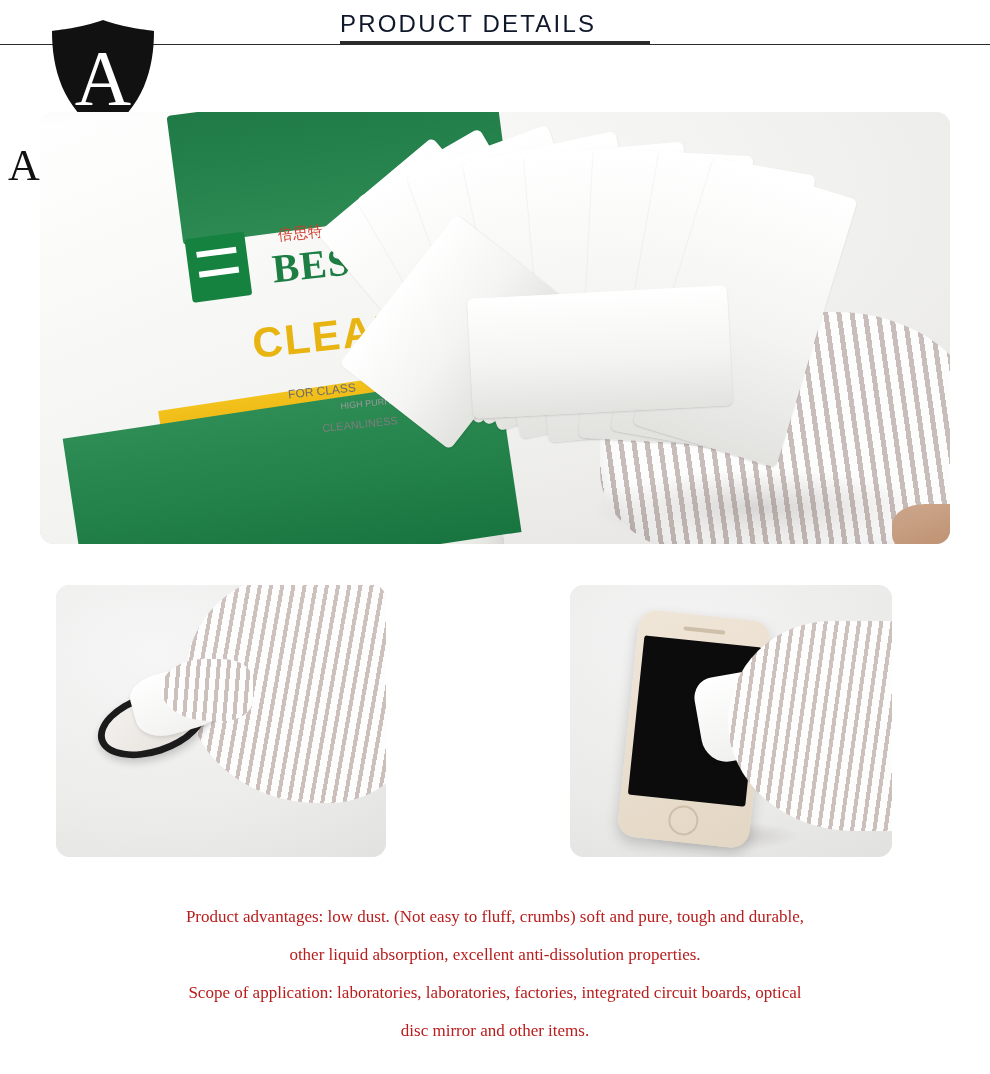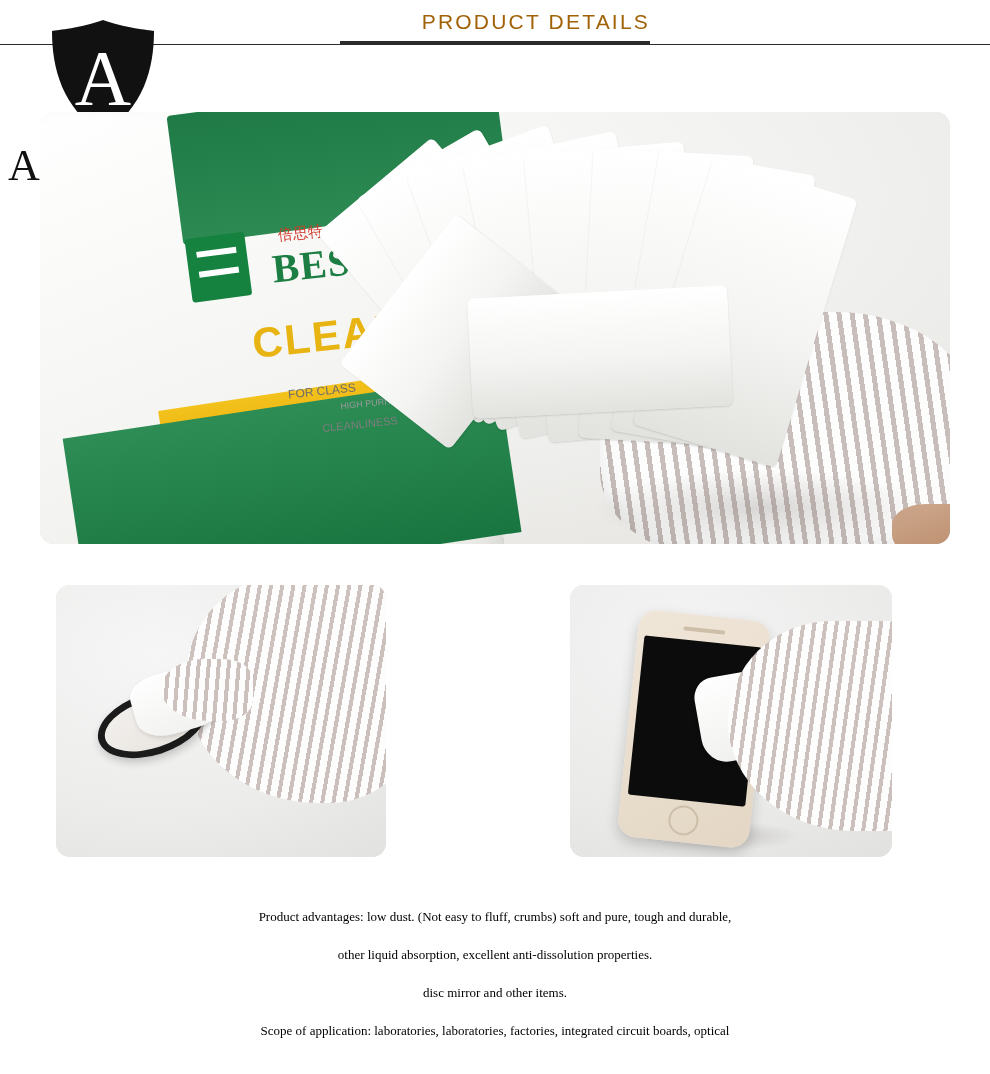--- a/index.html
+++ b/index.html
@@ -30,24 +30,24 @@
     top: 44px;
     width: 990px;
     height: 1px;
     background: #2b2b2b;
   }
   .header-title {
     position: absolute;
     left: 340px;
     top: 10px;
     width: 310px;
-    text-align: right;
-    font-size: 21px;
+    text-align: left;
+    font-size: 24px;
     letter-spacing: 2.2px;
-    color: #a16207;
+    color: #0f172a;
     font-family: "Liberation Sans", sans-serif;
     white-space: nowrap;
   }
   .header-title-underline {
     position: absolute;
     left: 340px;
     top: 41px;
     width: 310px;
     height: 4px;
     background: #2b2b2b;
@@ -425,23 +425,23 @@
   }
 
   
   .caption {
     position: absolute;
     left: 30px;
     top: 898px;
     width: 930px;
     text-align: center;
     font-family: "Liberation Serif", serif;
-    font-size: 13px;
+    font-size: 17px;
     line-height: 38px;
-    color: #000000;
+    color: #b91c1c;
   }
   .caption-line { display: block; }
 </style>
 </head>
 <body>
 
 <div class="header">
   <div class="header-rule"></div>
   <div class="header-title">PRODUCT DETAILS</div>
   <div class="header-title-underline"></div>
@@ -511,15 +511,15 @@
     <div class="phone-screen"></div>
     <div class="phone-home"></div>
   </div>
   <div class="tr-wipe"></div>
   <div class="tr-hand"></div>
 </div>
 
 <div class="caption">
   <span class="caption-line">Product advantages:  low dust. (Not easy to fluff, crumbs) soft and pure,  tough and durable,</span>
   <span class="caption-line">other liquid absorption,  excellent anti-dissolution properties.</span>
+  <span class="caption-line">Scope of application:  laboratories,  laboratories,  factories,  integrated circuit boards,  optical</span>
   <span class="caption-line">disc mirror and other items.</span>
-  <span class="caption-line">Scope of application:  laboratories,  laboratories,  factories,  integrated circuit boards,  optical</span>
 </div>
 
 </body></html>

